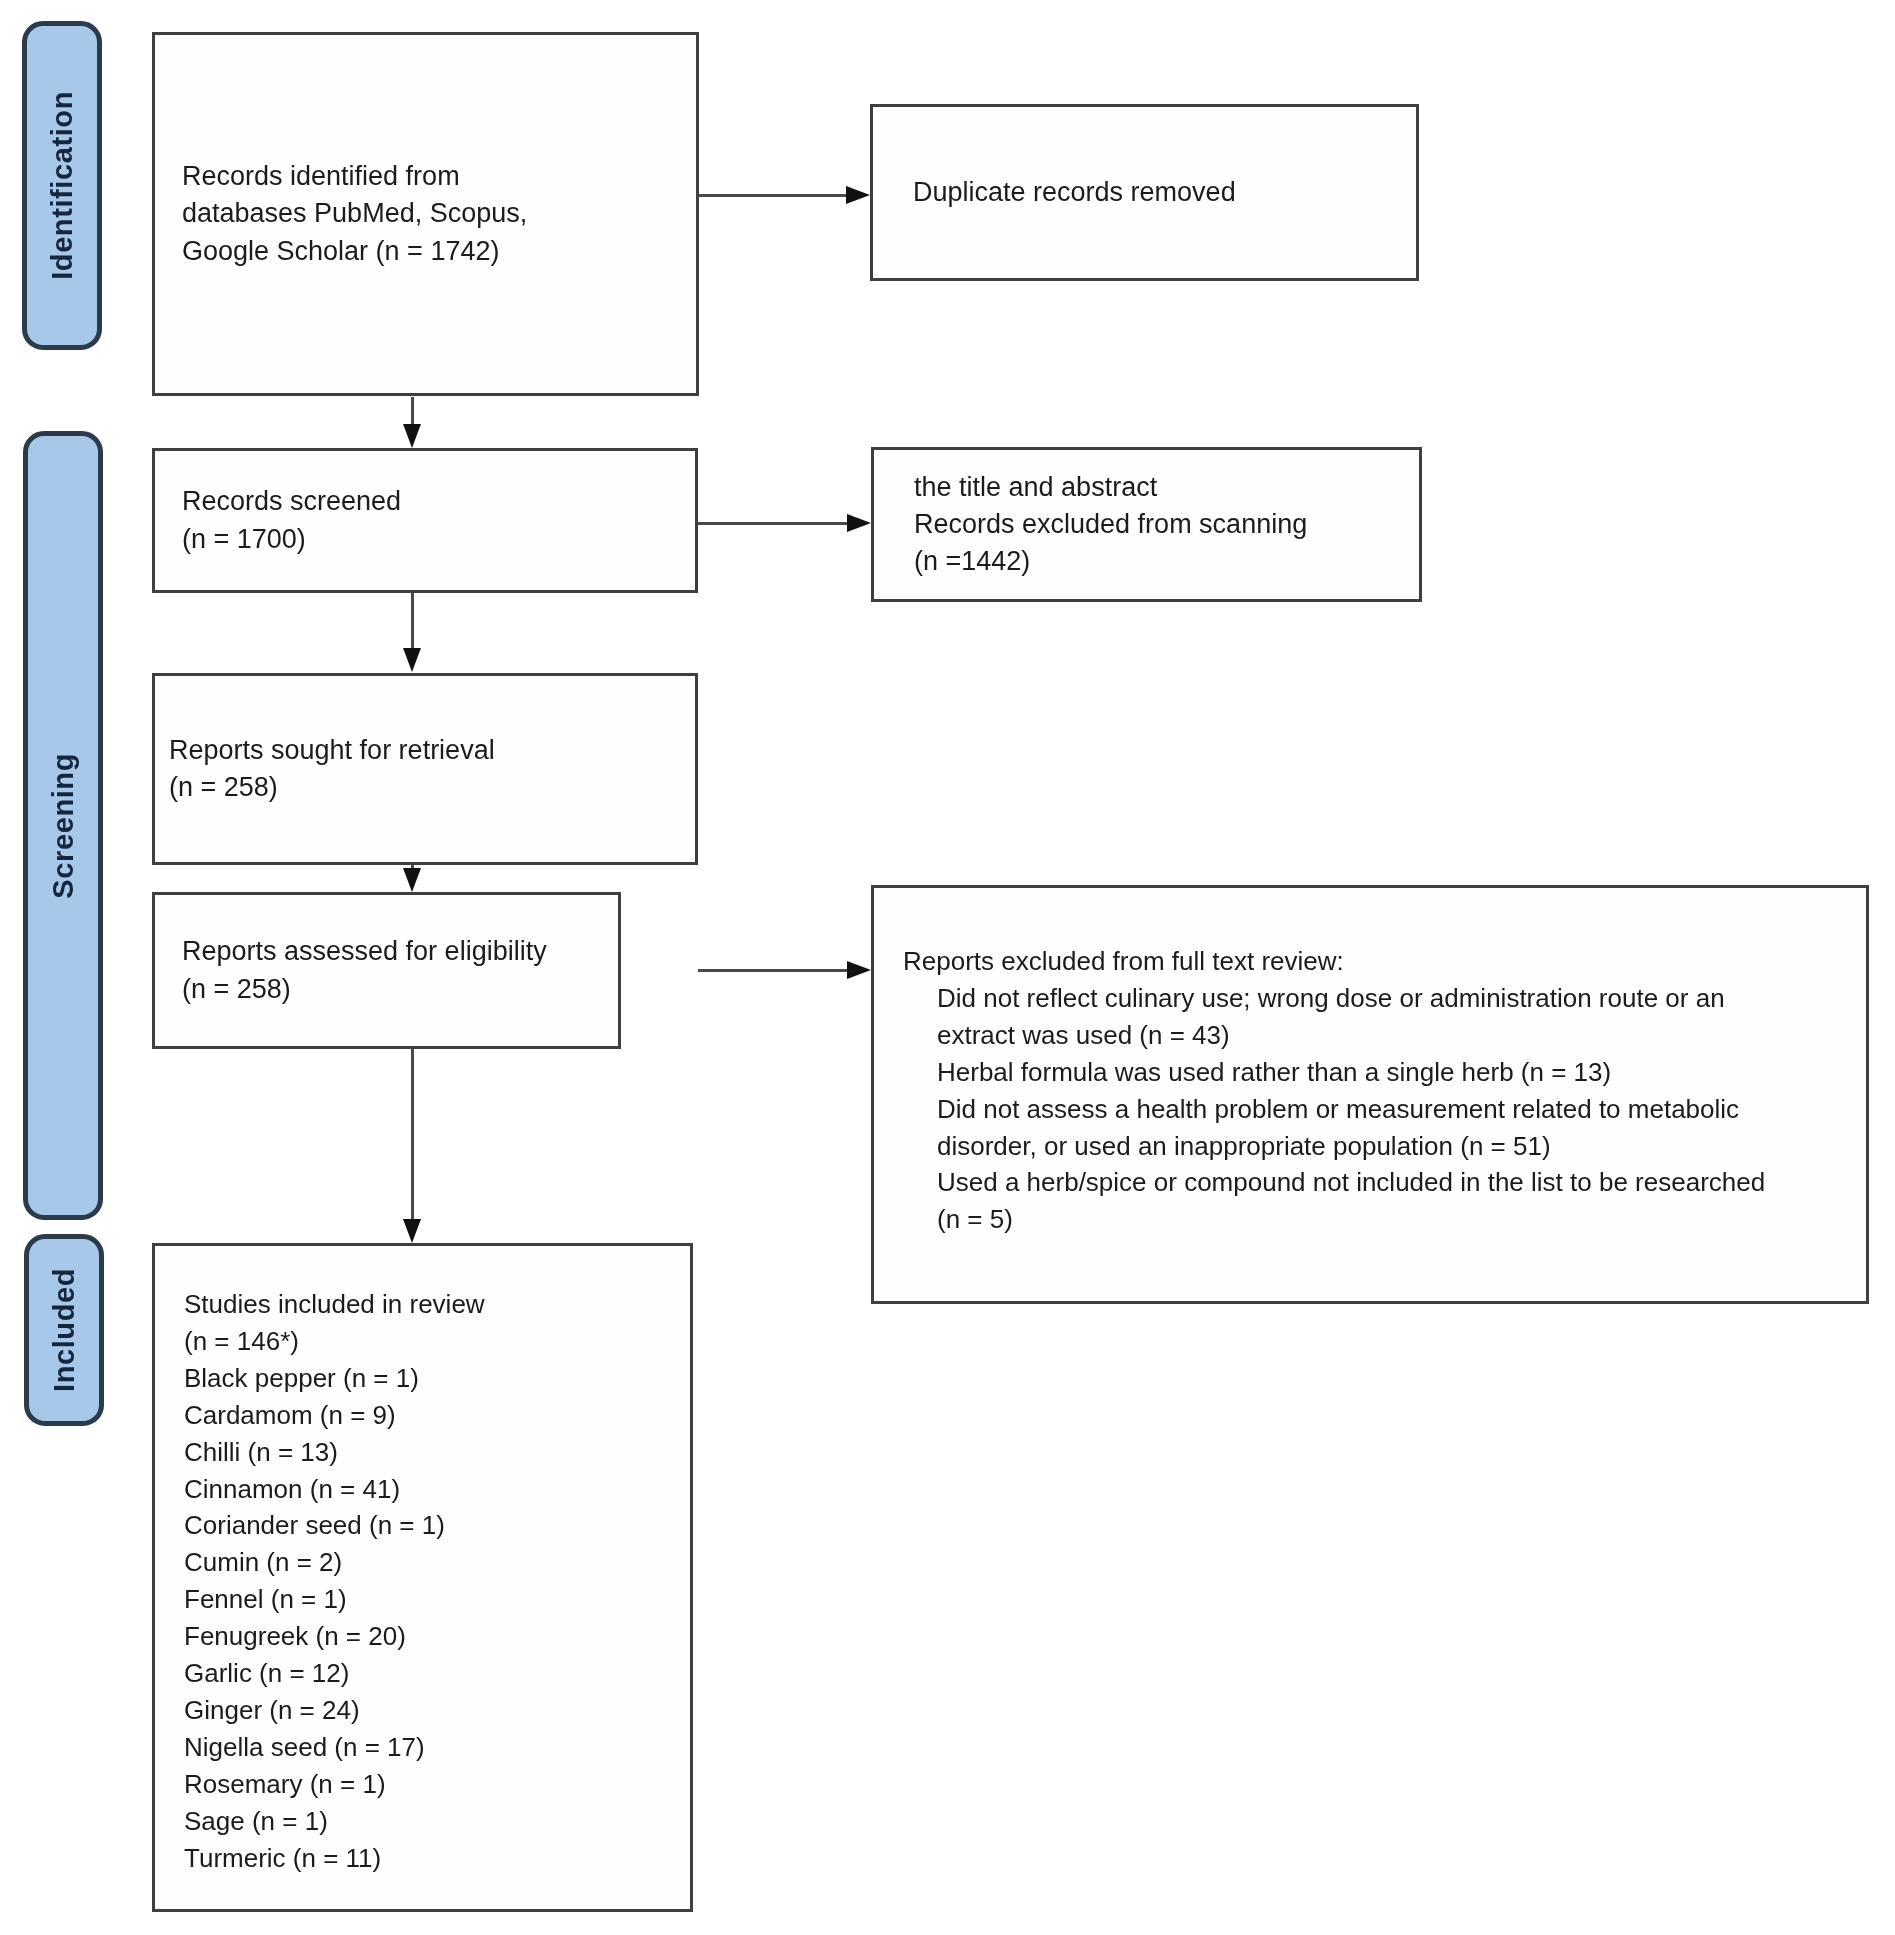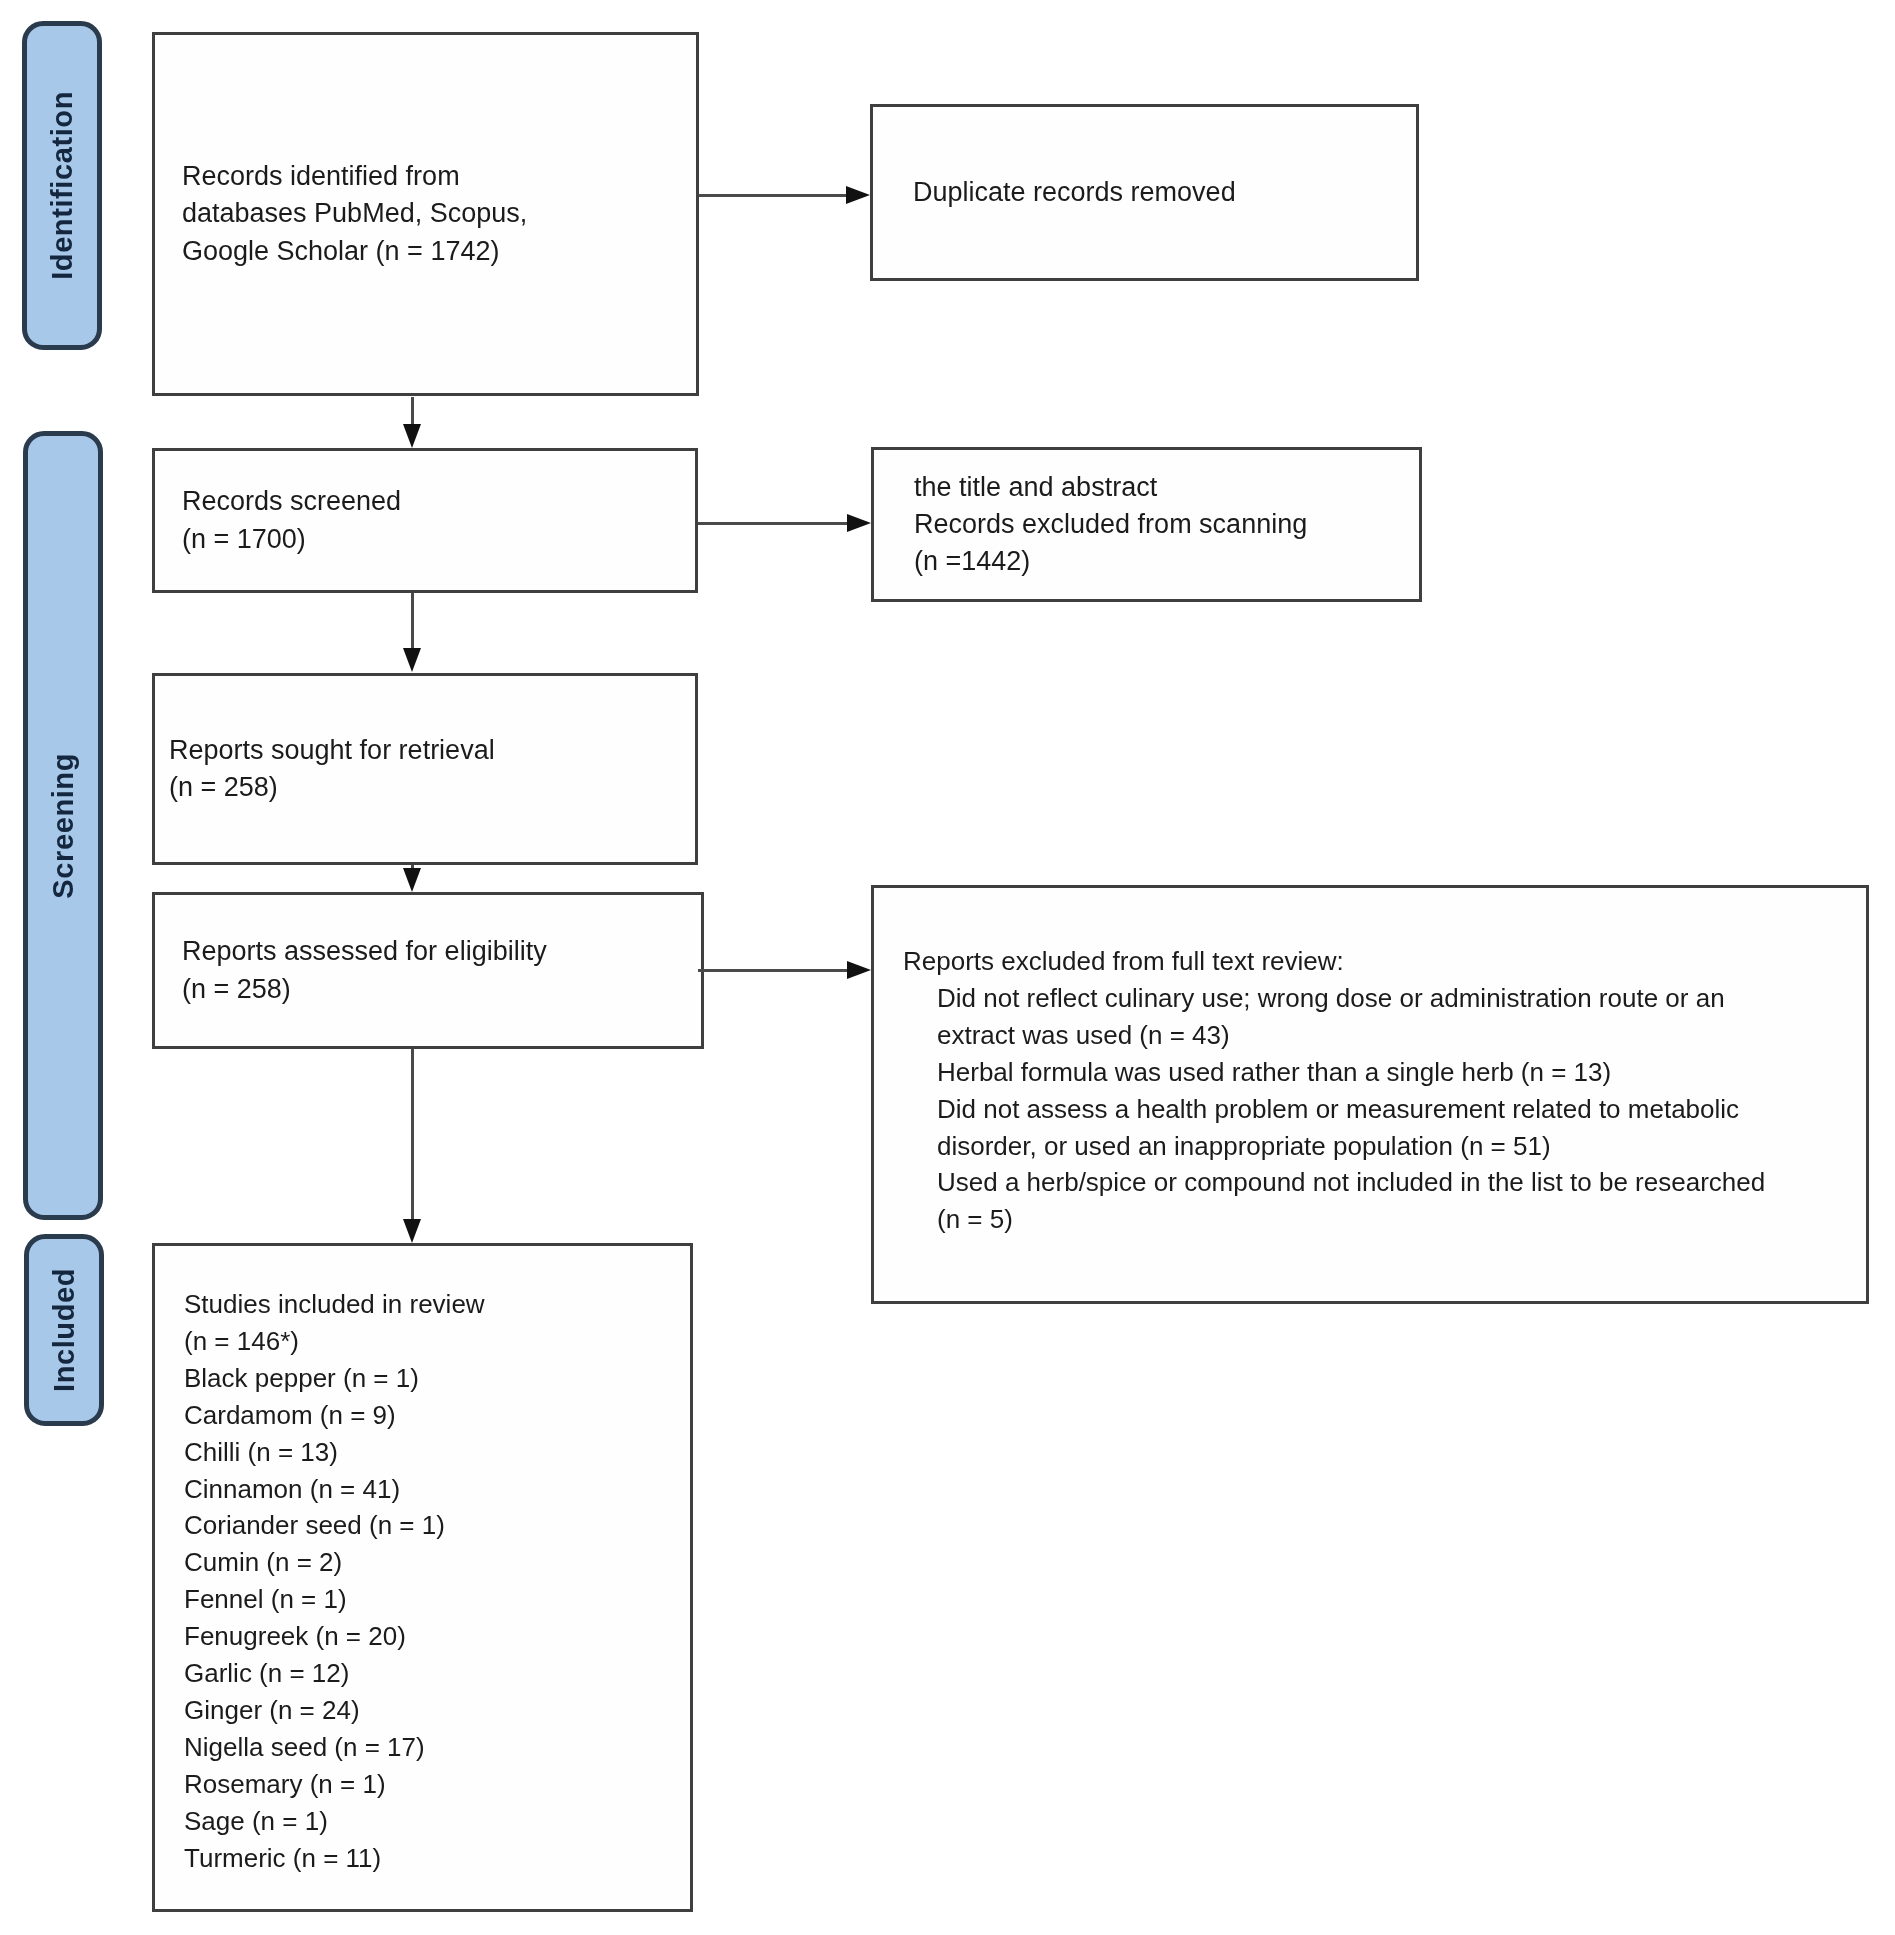--- a/index.html
+++ b/index.html
@@ -107,21 +107,21 @@
     <div class="bline">the title and abstract</div>
     <div class="bline">Records excluded from scanning</div>
     <div class="bline">(n =1442)</div>
   </div>
 
   <div class="box vcenter" style="left:152px;top:673px;width:546px;height:192px;padding-left:14px;">
     <div class="bline">Reports sought for retrieval</div>
     <div class="bline">(n = 258)</div>
   </div>
 
-  <div class="box vcenter" style="left:152px;top:892px;width:552px;height:157px;padding-left:27px;">
+  <div class="box vcenter" style="left:152px;top:892px;width:469px;height:157px;padding-left:27px;">
     <div class="bline">Reports assessed for eligibility</div>
     <div class="bline">(n = 258)</div>
   </div>
 
   <div class="box bigbox" style="left:871px;top:885px;width:998px;height:419px;">
     <div>Reports excluded from full text review:</div>
     <div class="item">Did not reflect culinary use; wrong dose or administration route or an extract was used (n = 43)</div>
     <div class="item">Herbal formula was used rather than a single herb (n = 13)</div>
     <div class="item">Did not assess a health problem or measurement related to metabolic disorder, or used an inappropriate population (n = 51)</div>
     <div class="item">Used a herb/spice or compound not included in the list to be researched (n = 5)</div>

